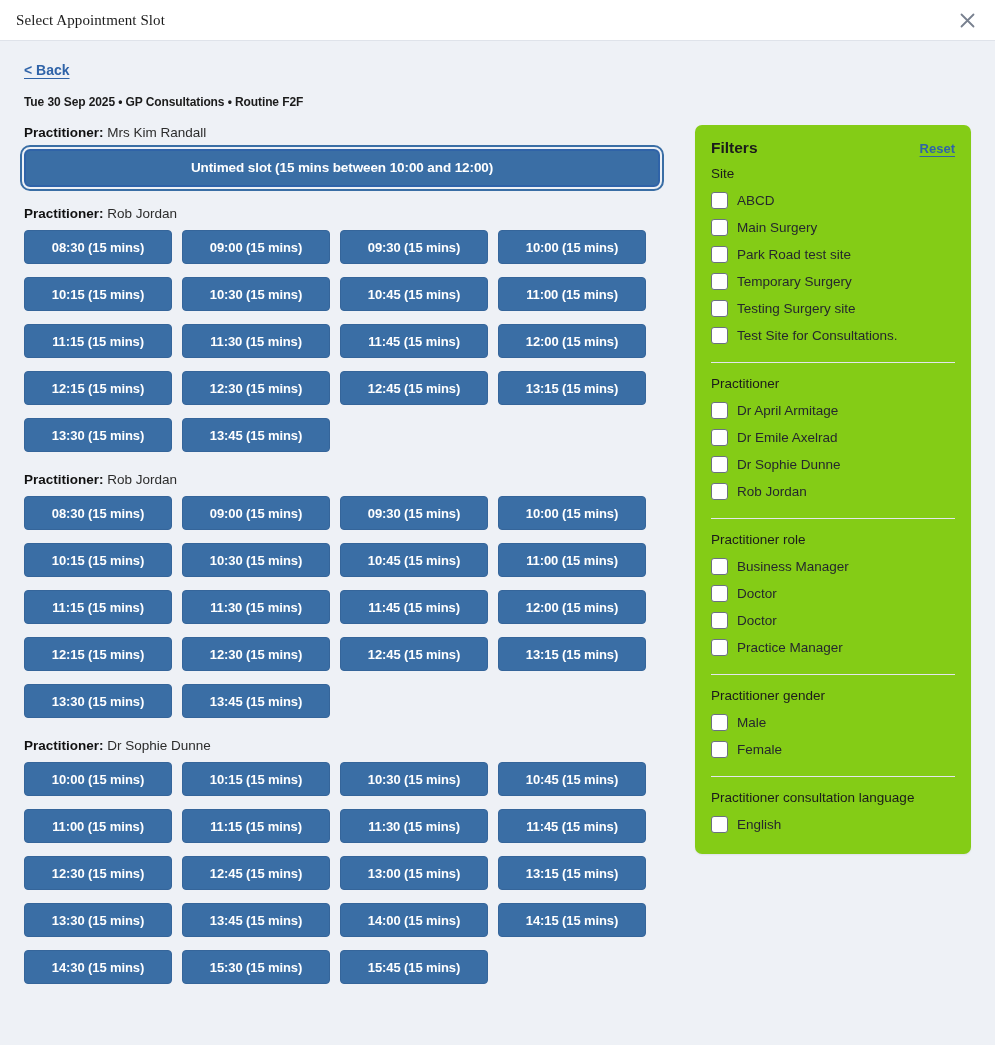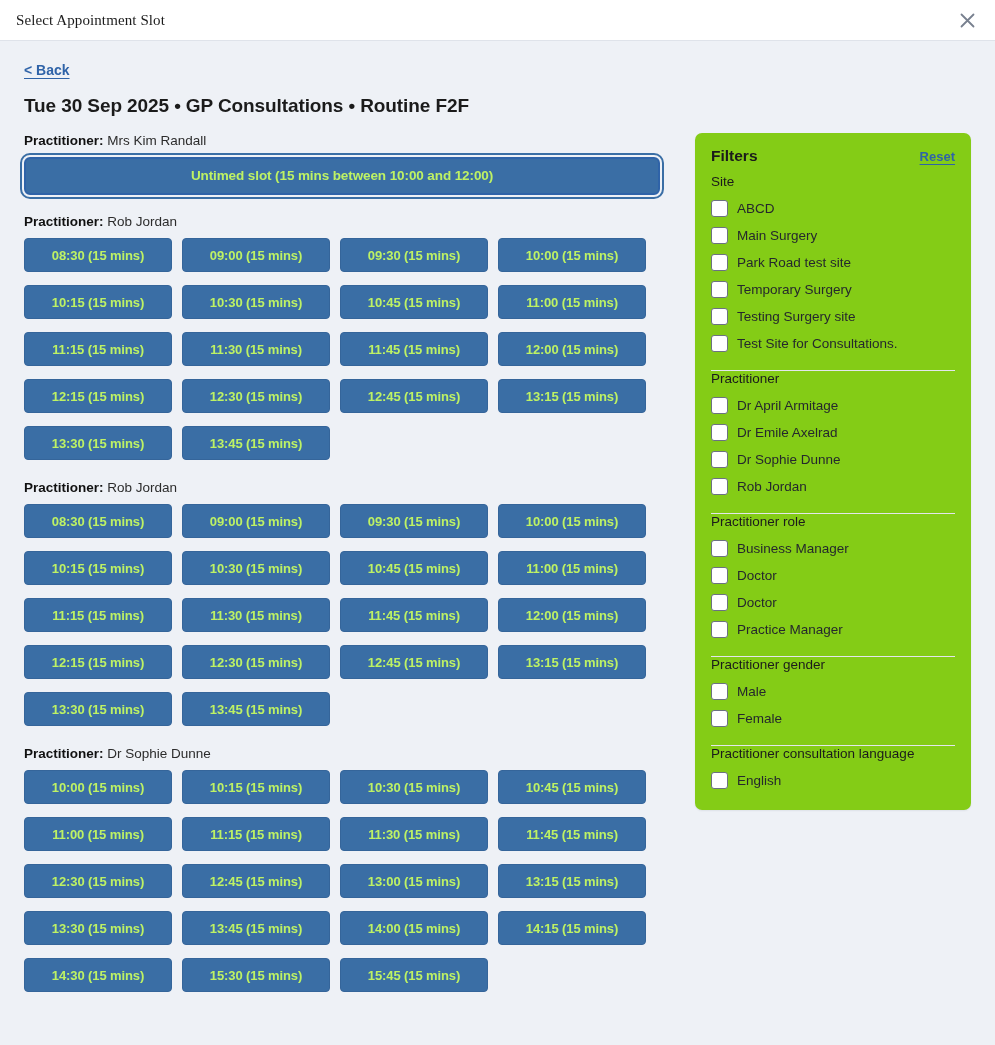--- a/index.html
+++ b/index.html
@@ -65,21 +65,21 @@
     font-size: 14px;
     font-weight: 700;
     color: #2f63a8;
     text-decoration: underline;
     text-underline-offset: 3px;
     cursor: pointer;
     margin-bottom: 17px;
   }
 
   .date-heading {
-    font-size: 19px;
+    font-size: 12px;
     font-weight: 700;
     color: #1b1b1b;
     margin-bottom: 16px;
     letter-spacing: -.1px;
   }
 
   .content-cols {
     display: flex;
     align-items: flex-start;
     gap: 35px;
@@ -94,21 +94,21 @@
     color: #2c2c2c;
     margin-bottom: 9px;
   }
   .prac-label .lbl { font-weight: 700; color: #111; }
   .prac-label .name { font-weight: 400; }
 
   .untimed-wrap { margin-bottom: 19px; }
 
   .slot-btn {
     background: #3a6ea5;
-    color: #bef264;
+    color: #ffffff;
     border: 1px solid #35659a;
     border-radius: 4px;
     font-family: "Liberation Sans", sans-serif;
     font-size: 13px;
     font-weight: 700;
     letter-spacing: -.1px;
     height: 34px;
     line-height: 1;
     cursor: pointer;
     display: flex;
@@ -162,20 +162,21 @@
     color: #2f63a8;
     text-decoration: underline;
     text-underline-offset: 3px;
     cursor: pointer;
     text-align: right;
   }
 
   .filter-section + .filter-section {
     border-top: 1px solid #e3e6ec;
     margin-top: 13px;
+    padding-top: 13px;
   }
 
   .filter-section-title {
     font-size: 13.5px;
     font-weight: 400;
     color: #1b1b1b;
     margin-bottom: 6px;
   }
 
   .filter-option {

